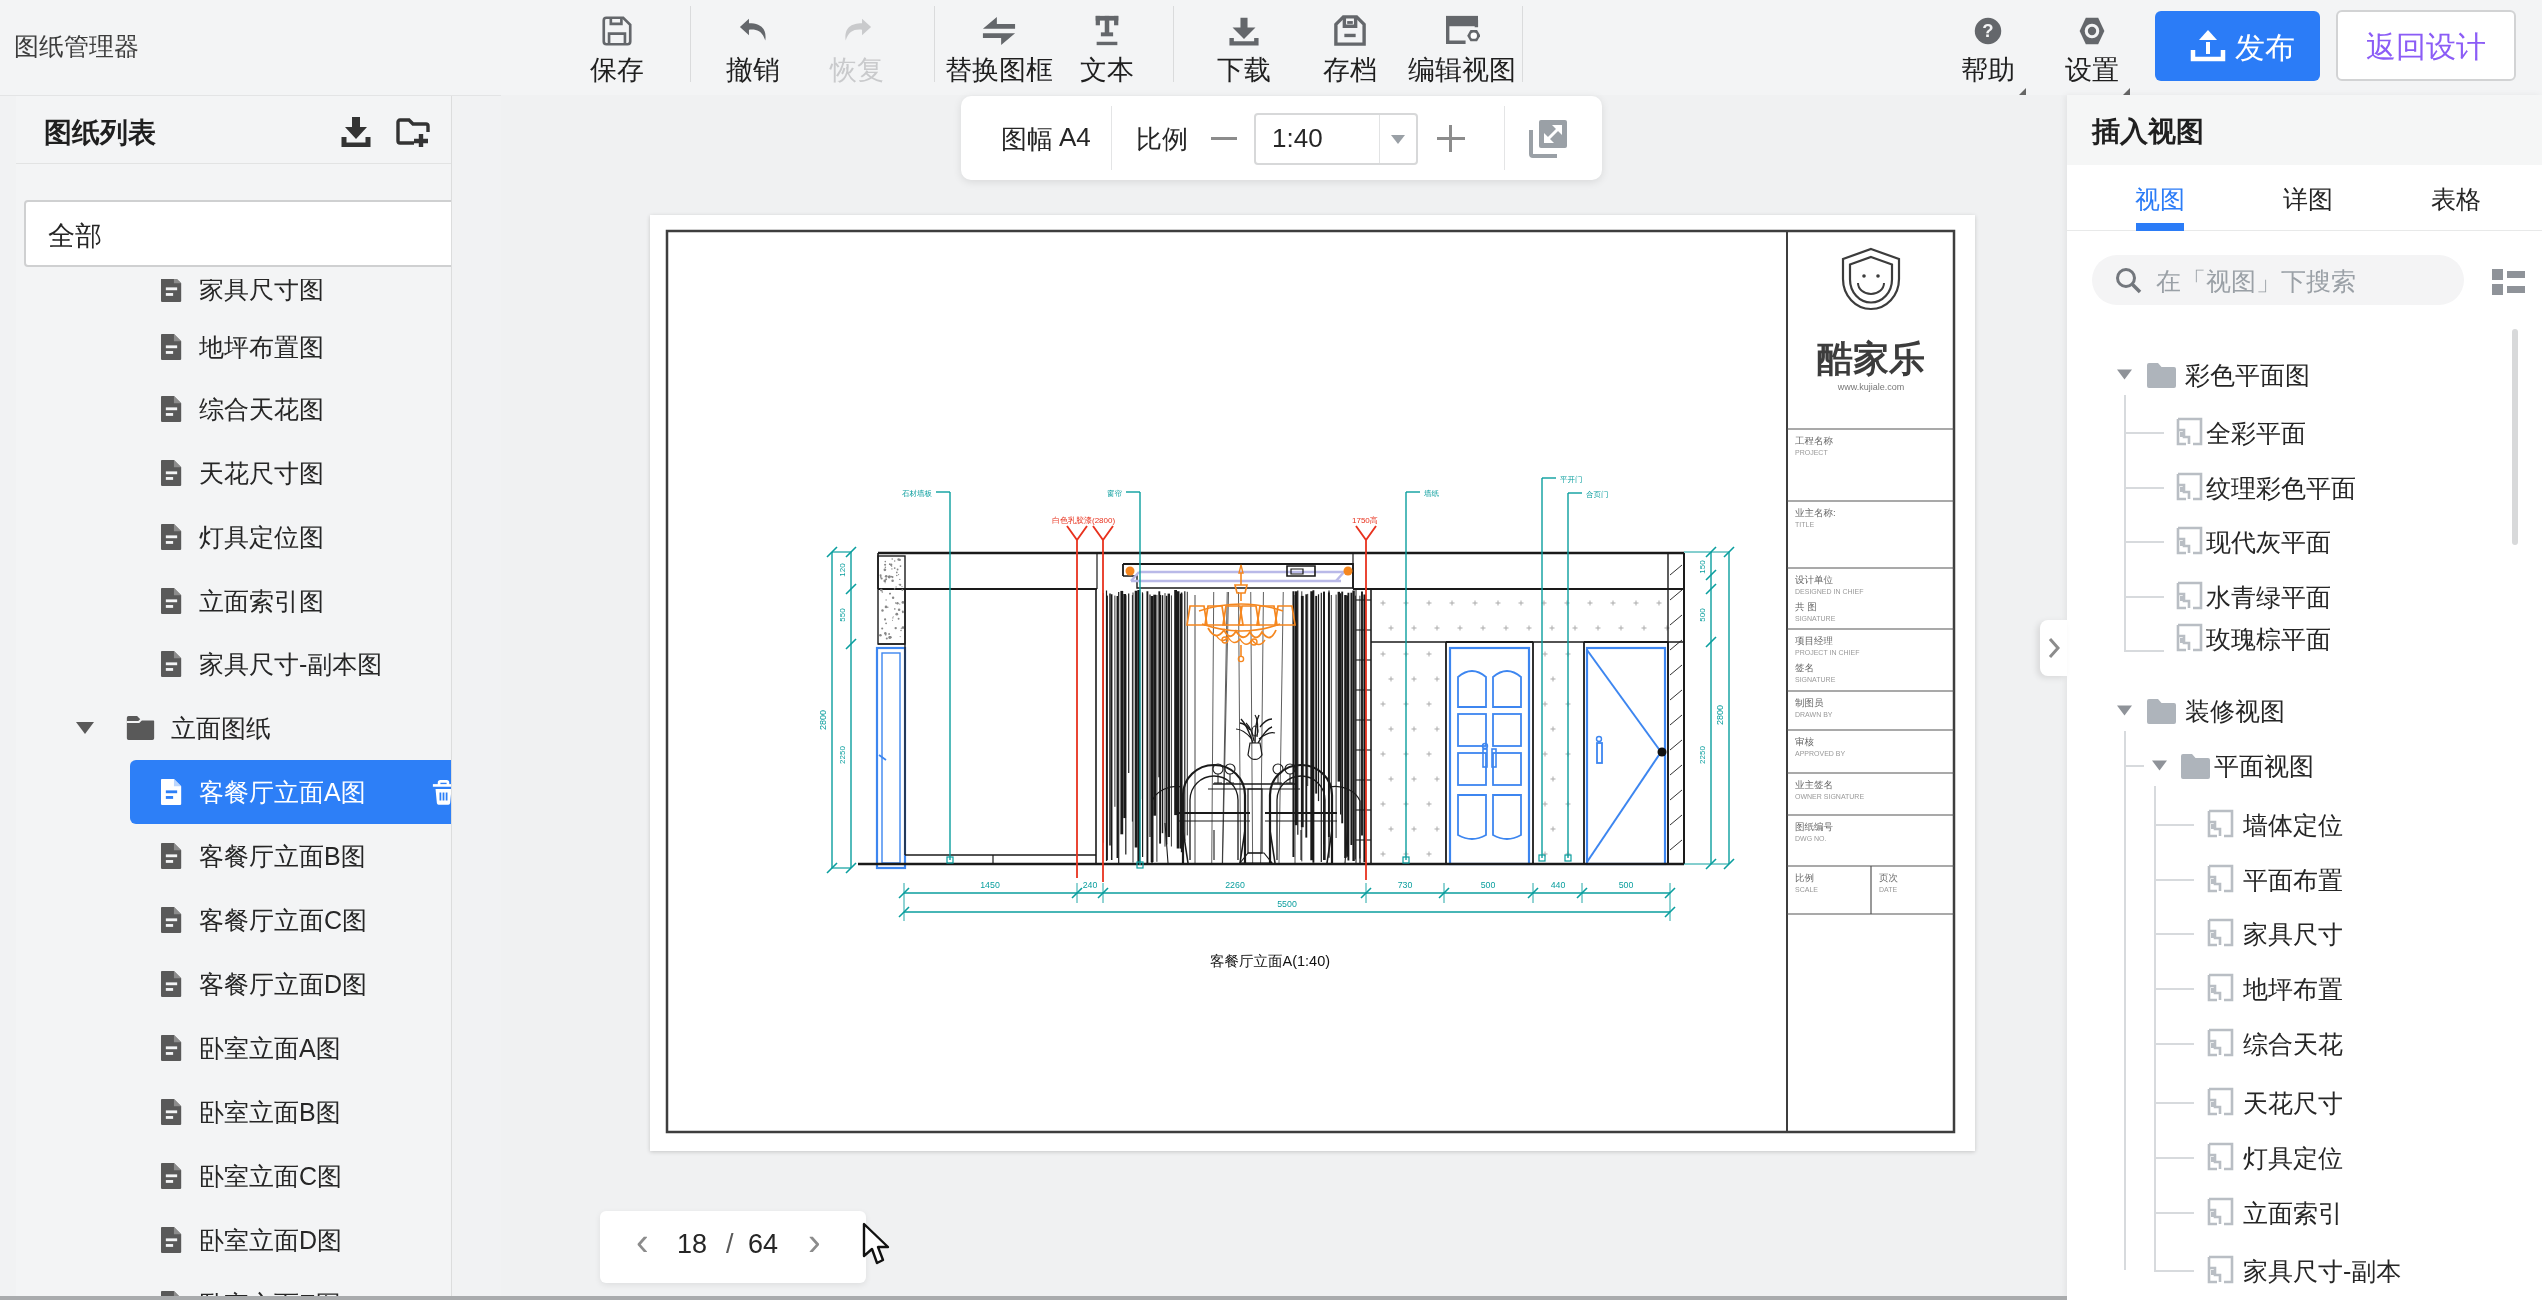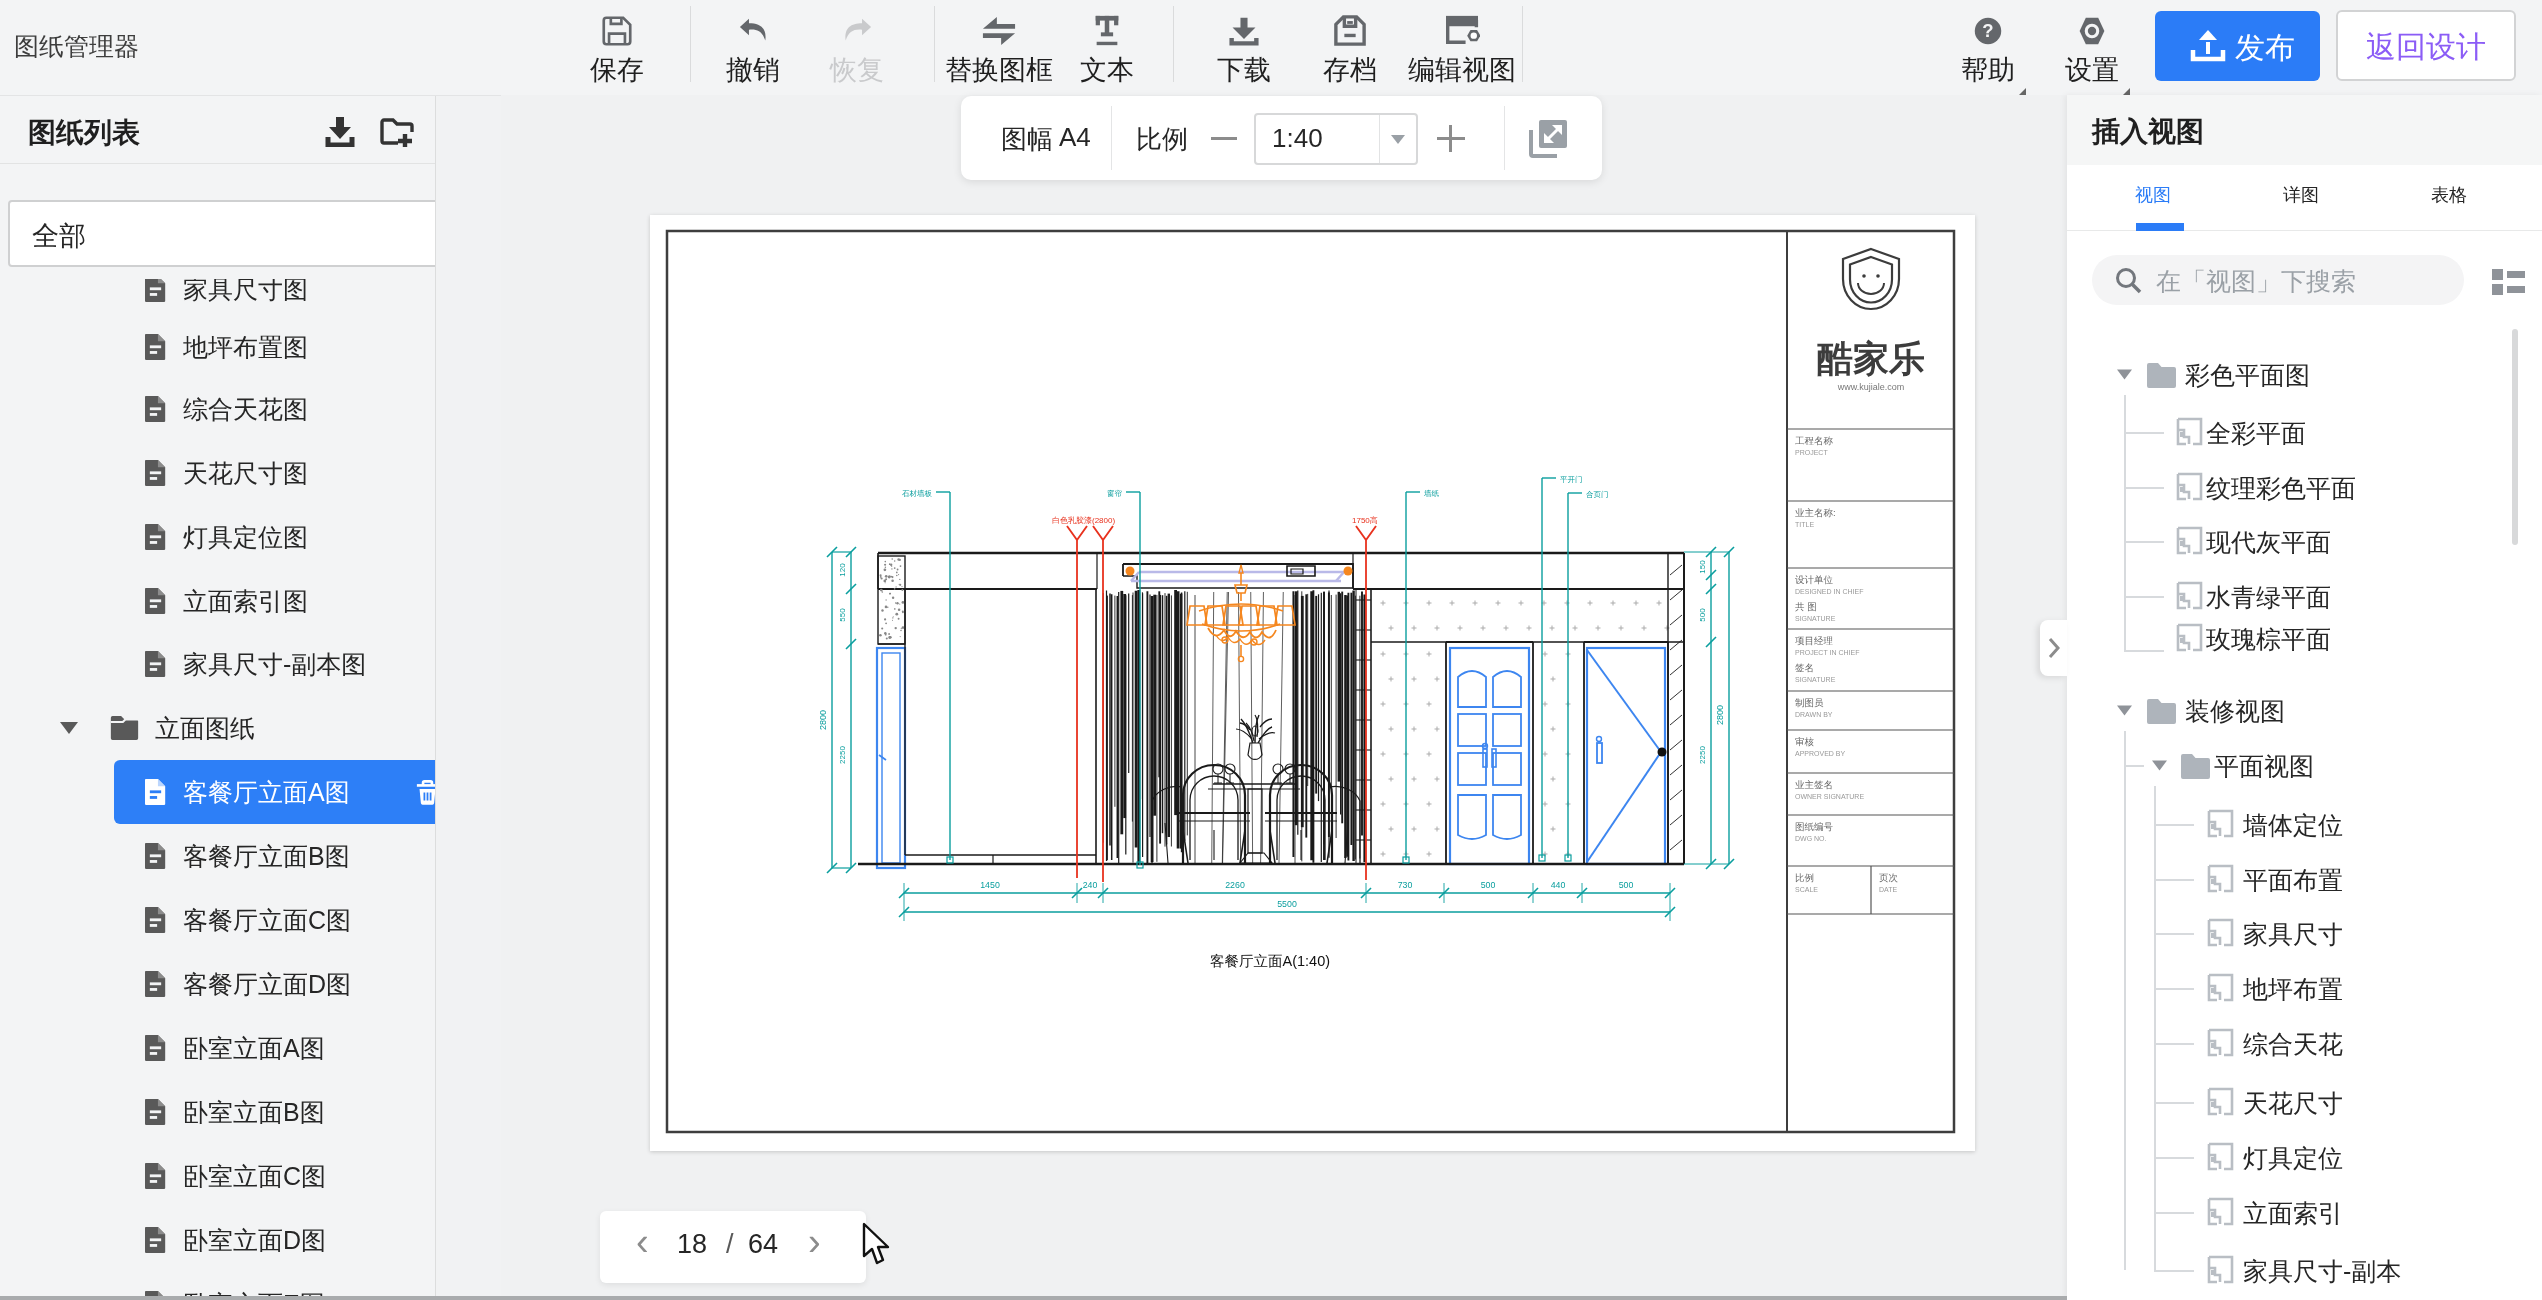--- a/index.html
+++ b/index.html
@@ -4,21 +4,21 @@
 <style>
 * { margin:0; padding:0; box-sizing:border-box; }
 html,body { width:2542px; height:1300px; overflow:hidden; }
 body { font-family:"Liberation Sans", sans-serif; background:#f1f2f3; position:relative; color:#262626; }
 .abs { position:absolute; }
 #topbar { position:absolute; left:0; top:0; width:2542px; height:95px; background:#f3f4f5; }
 .tbtn { position:absolute; top:8px; width:120px; text-align:center; color:#1f1f1f; }
 .tbtn .ic { height:38px; display:flex; align-items:flex-end; justify-content:center; }
 .tbtn .lb { font-size:27px; margin-top:6px; white-space:nowrap; }
 .tsep { position:absolute; top:6px; width:1px; height:76px; background:#dadbdc; }
-#lpanel { position:absolute; left:0; top:95px; width:436px; height:1205px; background:#f3f4f5; border-right:1px solid #dcdddd; overflow:hidden; }
+#lpanel { position:absolute; left:16px; top:95px; width:436px; height:1205px; background:#f3f4f5; border-right:1px solid #dcdddd; overflow:hidden; }
 #lhead { position:absolute; left:0; top:0; width:100%; height:69px; border-bottom:1px solid #e2e3e3; }
 #lhead .t { position:absolute; left:28px; top:19px; font-size:28px; font-weight:bold; color:#1f1f1f; }
 #ldrop { position:absolute; left:8px; top:105px; width:473px; height:67px; background:#fff; border:2px solid #cfd0d1; border-radius:4px; }
 #ldrop .t { position:absolute; left:22px; top:16px; font-size:27px; color:#262626; }
 #llist { position:absolute; left:0; top:184px; width:500px; height:1021px; overflow:hidden; }
 .lrow { position:absolute; left:0; width:500px; height:64px; }
 .lrow .txt { position:absolute; left:183px; top:50%; transform:translateY(-50%); font-size:25px; color:#262626; white-space:nowrap; }
 .lrow svg.doc { position:absolute; left:145px; top:19px; }
 .lsel { position:absolute; left:114px; width:347px; height:64px; background:#2d7ff7; border-radius:6px; }
 .lsel .txt { position:absolute; left:69px; top:50%; transform:translateY(-50%); font-size:25px; color:#fff; white-space:nowrap; }
@@ -27,21 +27,21 @@
 #canvas { position:absolute; left:501px; top:95px; width:1566px; height:1205px; background:#f0f1f2; }
 #sheet { position:absolute; left:149px; top:120px; width:1325px; height:936px; background:#fff; box-shadow:0 1px 4px rgba(0,0,0,.18); }
 #ftool { position:absolute; left:460px; top:1px; width:641px; height:84px; background:#fff; border-radius:10px; box-shadow:0 2px 8px rgba(0,0,0,.10); }
 #ftool .lbl { position:absolute; top:26px; font-size:26px; color:#262626; }
 #pager { position:absolute; left:99px; top:1116px; width:266px; height:72px; background:#fff; border-radius:6px; box-shadow:0 2px 6px rgba(0,0,0,.08); }
 #pager .t { position:absolute; top:18px; font-size:27px; color:#262626; }
 #rpanel { position:absolute; left:2067px; top:95px; width:475px; height:1205px; background:#fff; box-shadow:-2px 0 6px rgba(0,0,0,.06); }
 #rhead { position:absolute; left:0; top:0; width:100%; height:70px; background:#f5f6f6; }
 #rhead .t { position:absolute; left:25px; top:18px; font-size:28px; font-weight:bold; color:#1f1f1f; }
 #rtabs { position:absolute; left:0; top:70px; width:100%; height:66px; background:#fff; border-bottom:1px solid #e8e9e9; }
-.rtab { position:absolute; top:18px; font-size:18px; color:#262626; }
+.rtab { position:absolute; top:18px; font-size:25px; color:#262626; }
 #rsearch { position:absolute; left:25px; top:160px; width:372px; height:50px; background:#f4f4f5; border-radius:25px; }
 #rsearch .ph { position:absolute; left:64px; top:10px; font-size:25px; color:#9aa0a6; }
 #rtree { position:absolute; left:0; top:0; width:475px; height:1205px; }
 .trow { position:absolute; left:0; width:475px; height:55px; }
 .trow .txt { position:absolute; top:50%; transform:translateY(-50%); font-size:25px; color:#262626; white-space:nowrap; }
 #rscroll { position:absolute; left:445px; top:234px; width:6px; height:216px; background:#d8d9da; border-radius:3px; }
 .vline { position:absolute; width:2px; background:#d7dadd; }
 .hline { position:absolute; height:2px; background:#d7dadd; }
 </style>
 </head>

